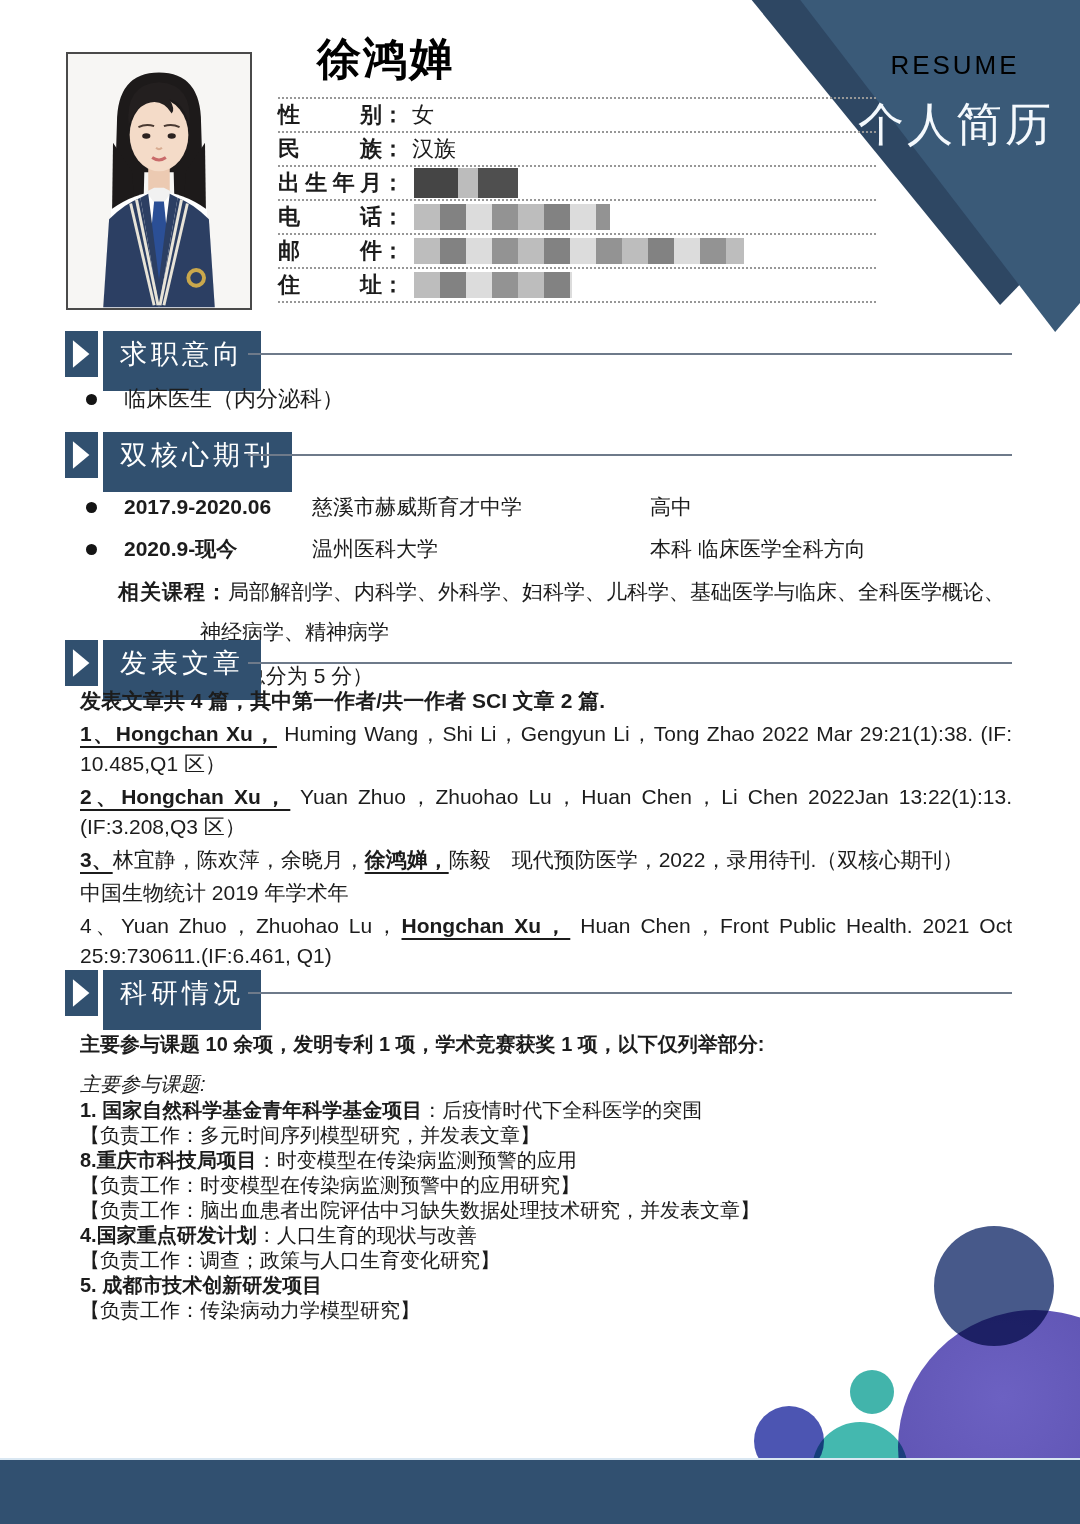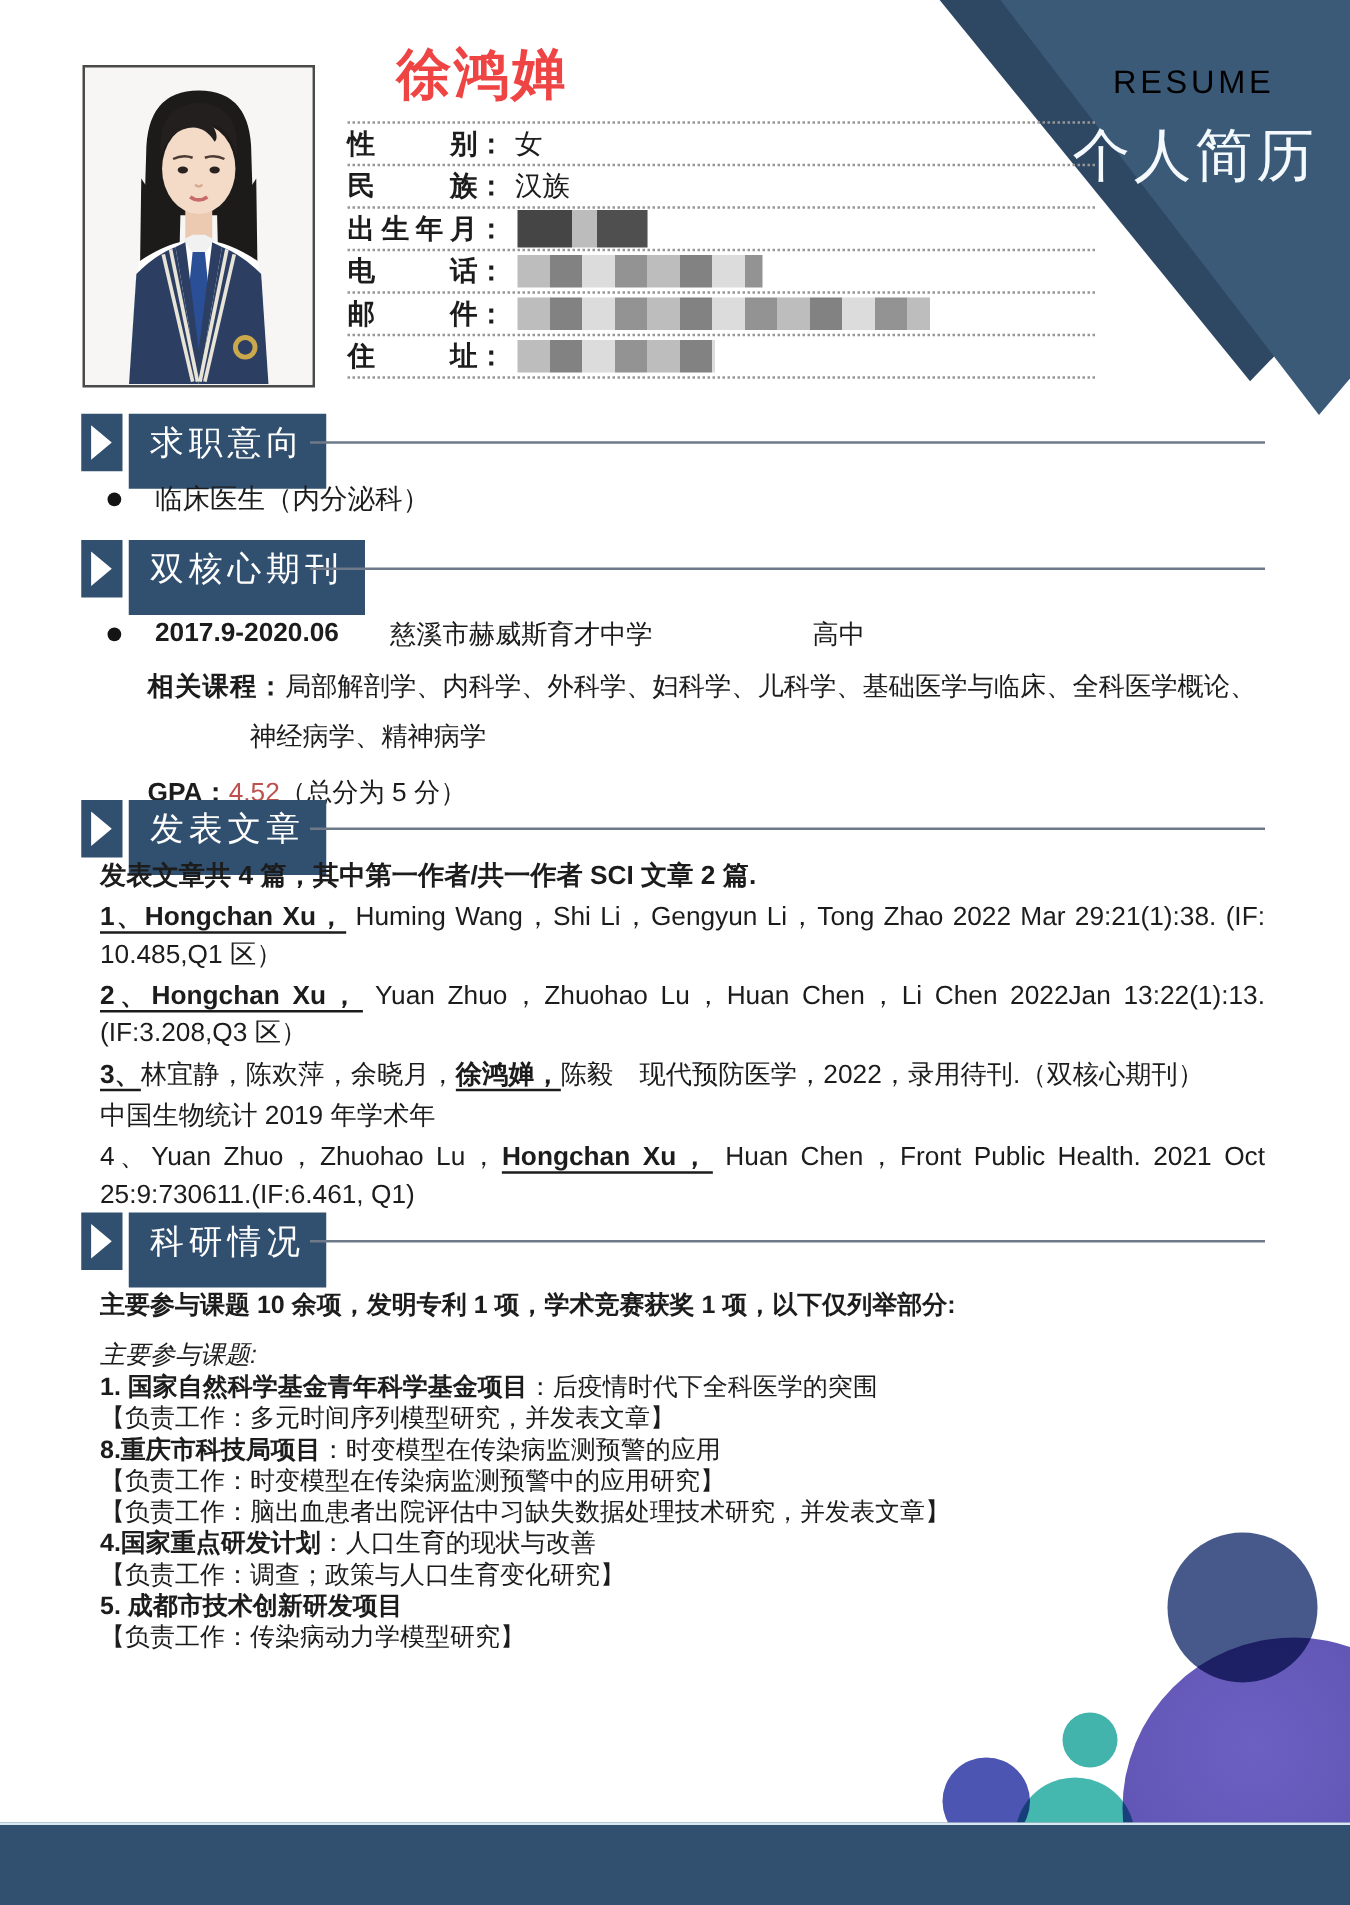--- a/index.html
+++ b/index.html
@@ -25,21 +25,21 @@
   .resume-cn{position:absolute;left:848px;top:94px;width:216px;text-align:center;
     font-size:46px;font-weight:500;letter-spacing:3px;color:#f4f9fd;}
 
   
   .photo{position:absolute;left:66px;top:52px;width:186px;height:258px;
     border:2px solid #4a4a4a;background:#f7f6f4;overflow:hidden;}
   .photo svg{display:block;width:100%;height:100%;}
 
   
   .name{position:absolute;left:280px;top:30px;width:212px;text-align:center;
-    font-size:44px;font-weight:bold;letter-spacing:2px;color:#ef4444;}
+    font-size:44px;font-weight:bold;letter-spacing:2px;color:#000000;}
   .info{position:absolute;left:278px;top:97px;width:598px;border-top:2px dotted #979797;}
   .info-row{display:flex;align-items:center;height:34px;border-bottom:2px dotted #979797;}
   .info-label{display:inline-flex;justify-content:space-between;width:104px;
     font-weight:bold;font-size:22px;}
   .info-colon{font-weight:bold;font-size:22px;}
   .info-value{margin-left:8px;font-size:22px;}
   .mz{display:inline-block;margin-left:10px;height:26px;
     background:repeating-linear-gradient(90deg,#bdbdbd 0 26px,#828282 26px 52px,#dcdcdc 52px 78px,#939393 78px 104px);}
   .mz.dark{height:30px;
     background:repeating-linear-gradient(90deg,#454545 0 44px,#bcbcbc 44px 64px,#4f4f4f 64px 104px);}
@@ -229,20 +229,26 @@
   </div>
   <div class="education-body">
     <div id="edu-rows">
   <div class="edu-row">
     <span class="dot"></span>
     <span class="edu-period">2017.9-2020.06</span>
     <span class="edu-school">慈溪市赫威斯育才中学</span>
     <span class="edu-degree">高中</span>
   </div>
 
+  <div class="edu-row">
+    <span class="dot"></span>
+    <span class="edu-period">2020.9-现今</span>
+    <span class="edu-school">温州医科大学</span>
+    <span class="edu-degree">本科  临床医学全科方向</span>
+  </div>
 </div>
     <p class="edu-courses"><b>相关课程：</b><span>局部解剖学、内科学、外科学、妇科学、儿科学、基础医学与临床、全科医学概论、神经病学、精神病学</span></p>
     <p class="edu-gpa"><span class="g-label">GPA：</span><span class="g-value">4.52</span><span class="g-note">（总分为 5 分）</span></p>
   </div>
 
   <div class="sec" style="top:640px">
     <div class="chev">
         <div class="chev-arrow"></div>
       </div>
     <div class="sec-label">发表文章</div>

